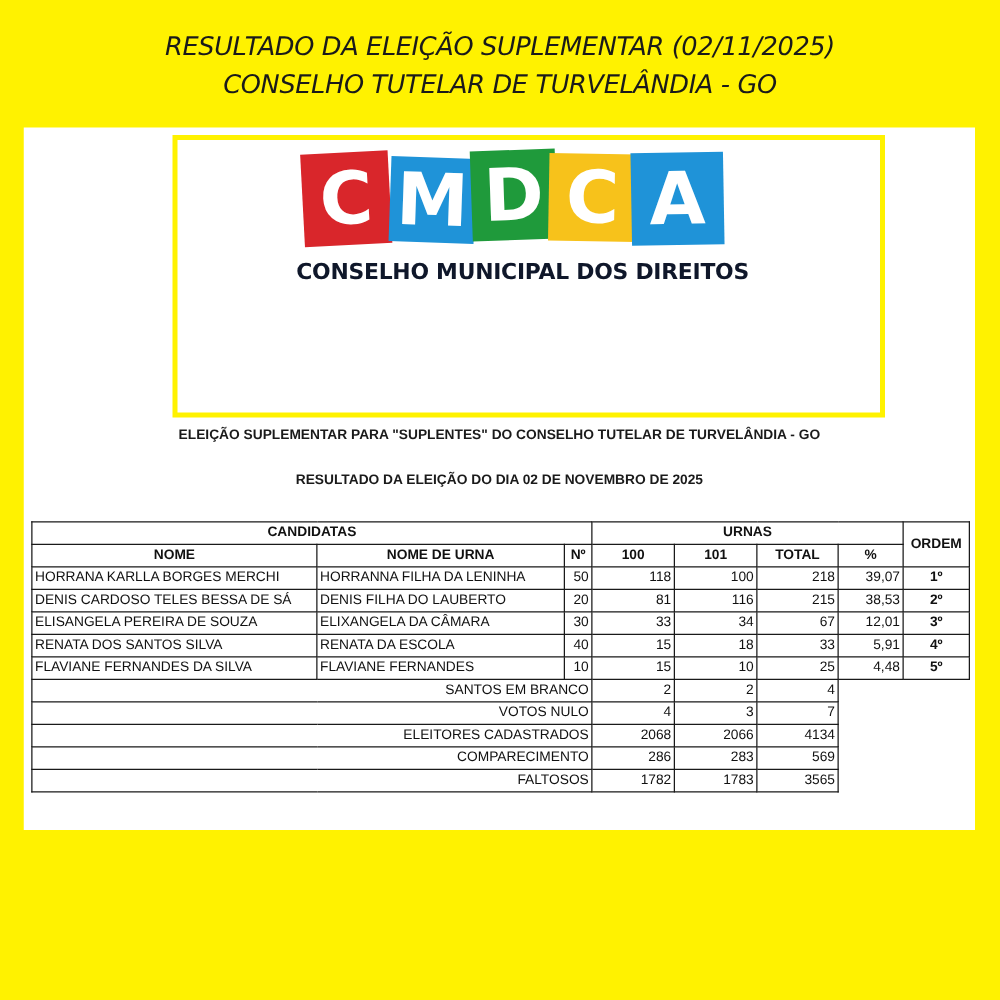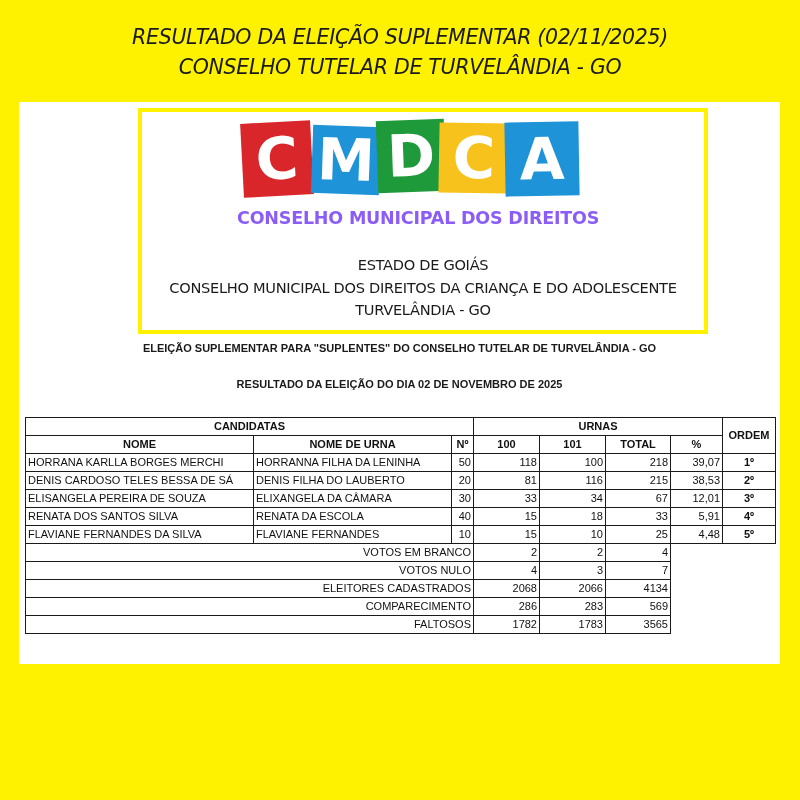--- a/index.html
+++ b/index.html
@@ -37,21 +37,21 @@
       font-family: "DejaVu Sans", sans-serif;
       font-size: 58px; line-height: 1;
     }
     .tile-c1 { left: 100px; top: 10px; width: 70px; height: 74px; background: #d9262b; transform: rotate(-3deg); }
     .tile-m  { left: 170px; top: 14px; width: 68px; height: 68px; background: #1f93d8; transform: rotate(2deg); }
     .tile-d  { left: 235px; top: 8px;  width: 68px; height: 72px; background: #1f9a3b; transform: rotate(-2deg); }
     .tile-c2 { left: 297px; top: 11px; width: 70px; height: 70px; background: #f7c21b; transform: rotate(1deg); }
     .tile-a  { left: 363px; top: 10px; width: 74px; height: 74px; background: #1f93d8; transform: rotate(-1deg); }
     .logo-red {
       position: absolute; left: 95px; top: 96px; width: 360px;
-      color: #8b5cf6; font-weight: bold;
+      color: #0f172a; font-weight: bold;
       font-family: "DejaVu Sans", sans-serif;
       font-size: 17.5px; line-height: 20px;
       white-space: nowrap;
       letter-spacing: -0.2px;
     }
     .logo-red .l2 { letter-spacing: 2.6px; }
     .logo-black {
       position: absolute; left: 0; top: 142px; width: 562px;
       text-align: center;
       font-family: "DejaVu Sans", sans-serif;
@@ -112,25 +112,20 @@
         <span>C</span>
       </div>
     <div class="tile tile-a" style="background: rgb(31, 147, 216);">
         <span>A</span>
       </div>
 
     <div class="logo-red">
       <div>CONSELHO MUNICIPAL DOS DIREITOS</div>
     </div>
 
-    <div class="logo-black">
-      <div>ESTADO DE GOIÁS</div>
-      <div>CONSELHO MUNICIPAL DOS DIREITOS DA CRIANÇA E DO ADOLESCENTE</div>
-      <div>TURVELÂNDIA - GO</div>
-    </div>
   </div>
 
   <div class="subtitle sub1">ELEIÇÃO SUPLEMENTAR PARA "SUPLENTES" DO CONSELHO TUTELAR DE TURVELÂNDIA - GO</div>
   <div class="subtitle sub2">RESULTADO DA ELEIÇÃO DO DIA 02 DE NOVEMBRO DE 2025</div>
 
   <table class="results">
     <colgroup>
       <col style="width:228px">
       <col style="width:198px">
       <col style="width:22px">
@@ -202,21 +197,21 @@
         <td class="txt">FLAVIANE FERNANDES</td>
         <td class="num">10</td>
         <td class="num">15</td>
         <td class="num">10</td>
         <td class="num">25</td>
         <td class="num">4,48</td>
         <td class="ord">5º</td>
       </tr>
 
       <tr class="summary">
-        <td colspan="3" class="lbl">VOTOS EM BRANCO</td>
+        <td colspan="3" class="lbl">SANTOS EM BRANCO</td>
         <td class="num">2</td>
         <td class="num">2</td>
         <td class="num">4</td>
         <td class="blank" colspan="2"></td>
       </tr>
       <tr class="summary">
         <td colspan="3" class="lbl">VOTOS NULO</td>
         <td class="num">4</td>
         <td class="num">3</td>
         <td class="num">7</td>

